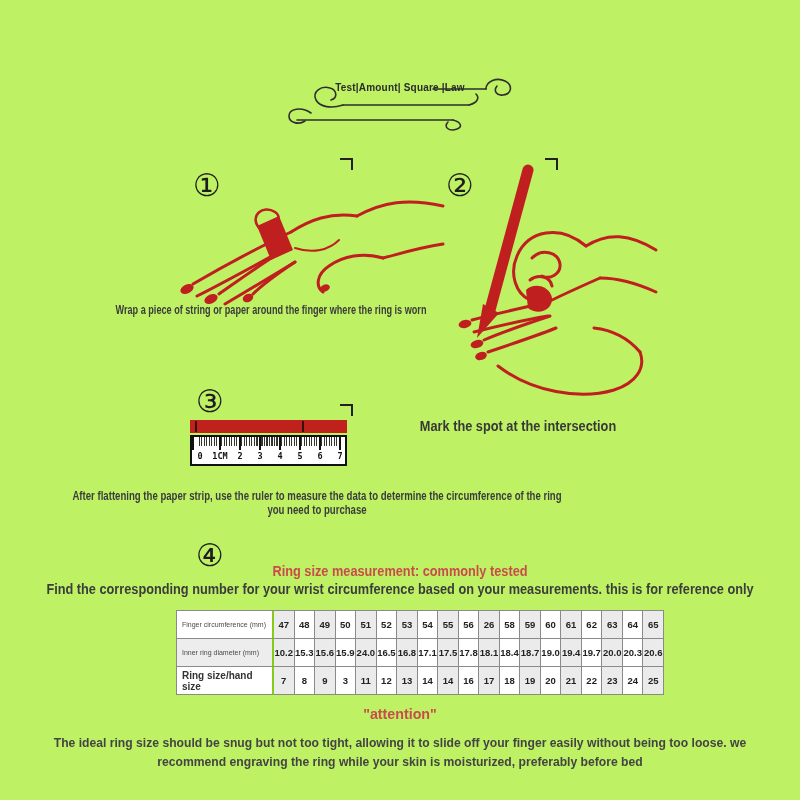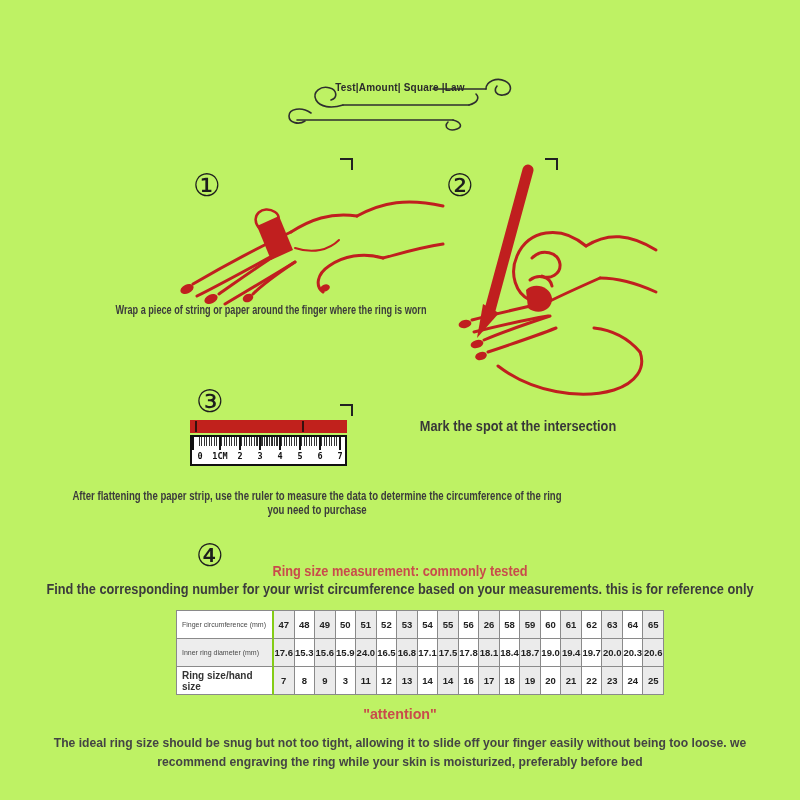--- a/index.html
+++ b/index.html
@@ -198,21 +198,21 @@
           <span class="cell">61</span>
           <span class="cell">62</span>
           <span class="cell">63</span>
           <span class="cell">64</span>
           <span class="cell">65</span>
         </div>
     </div>
     <div class="t-row">
       <div class="t-head">Inner ring diameter (mm)</div>
       <div class="t-cells">
-          <span class="cell">17.6</span>
+          <span class="cell">10.2</span>
           <span class="cell">15.3</span>
           <span class="cell">15.6</span>
           <span class="cell">15.9</span>
           <span class="cell">24.0</span>
           <span class="cell">16.5</span>
           <span class="cell">16.8</span>
           <span class="cell">17.1</span>
           <span class="cell">17.5</span>
           <span class="cell">17.8</span>
           <span class="cell">18.1</span>

